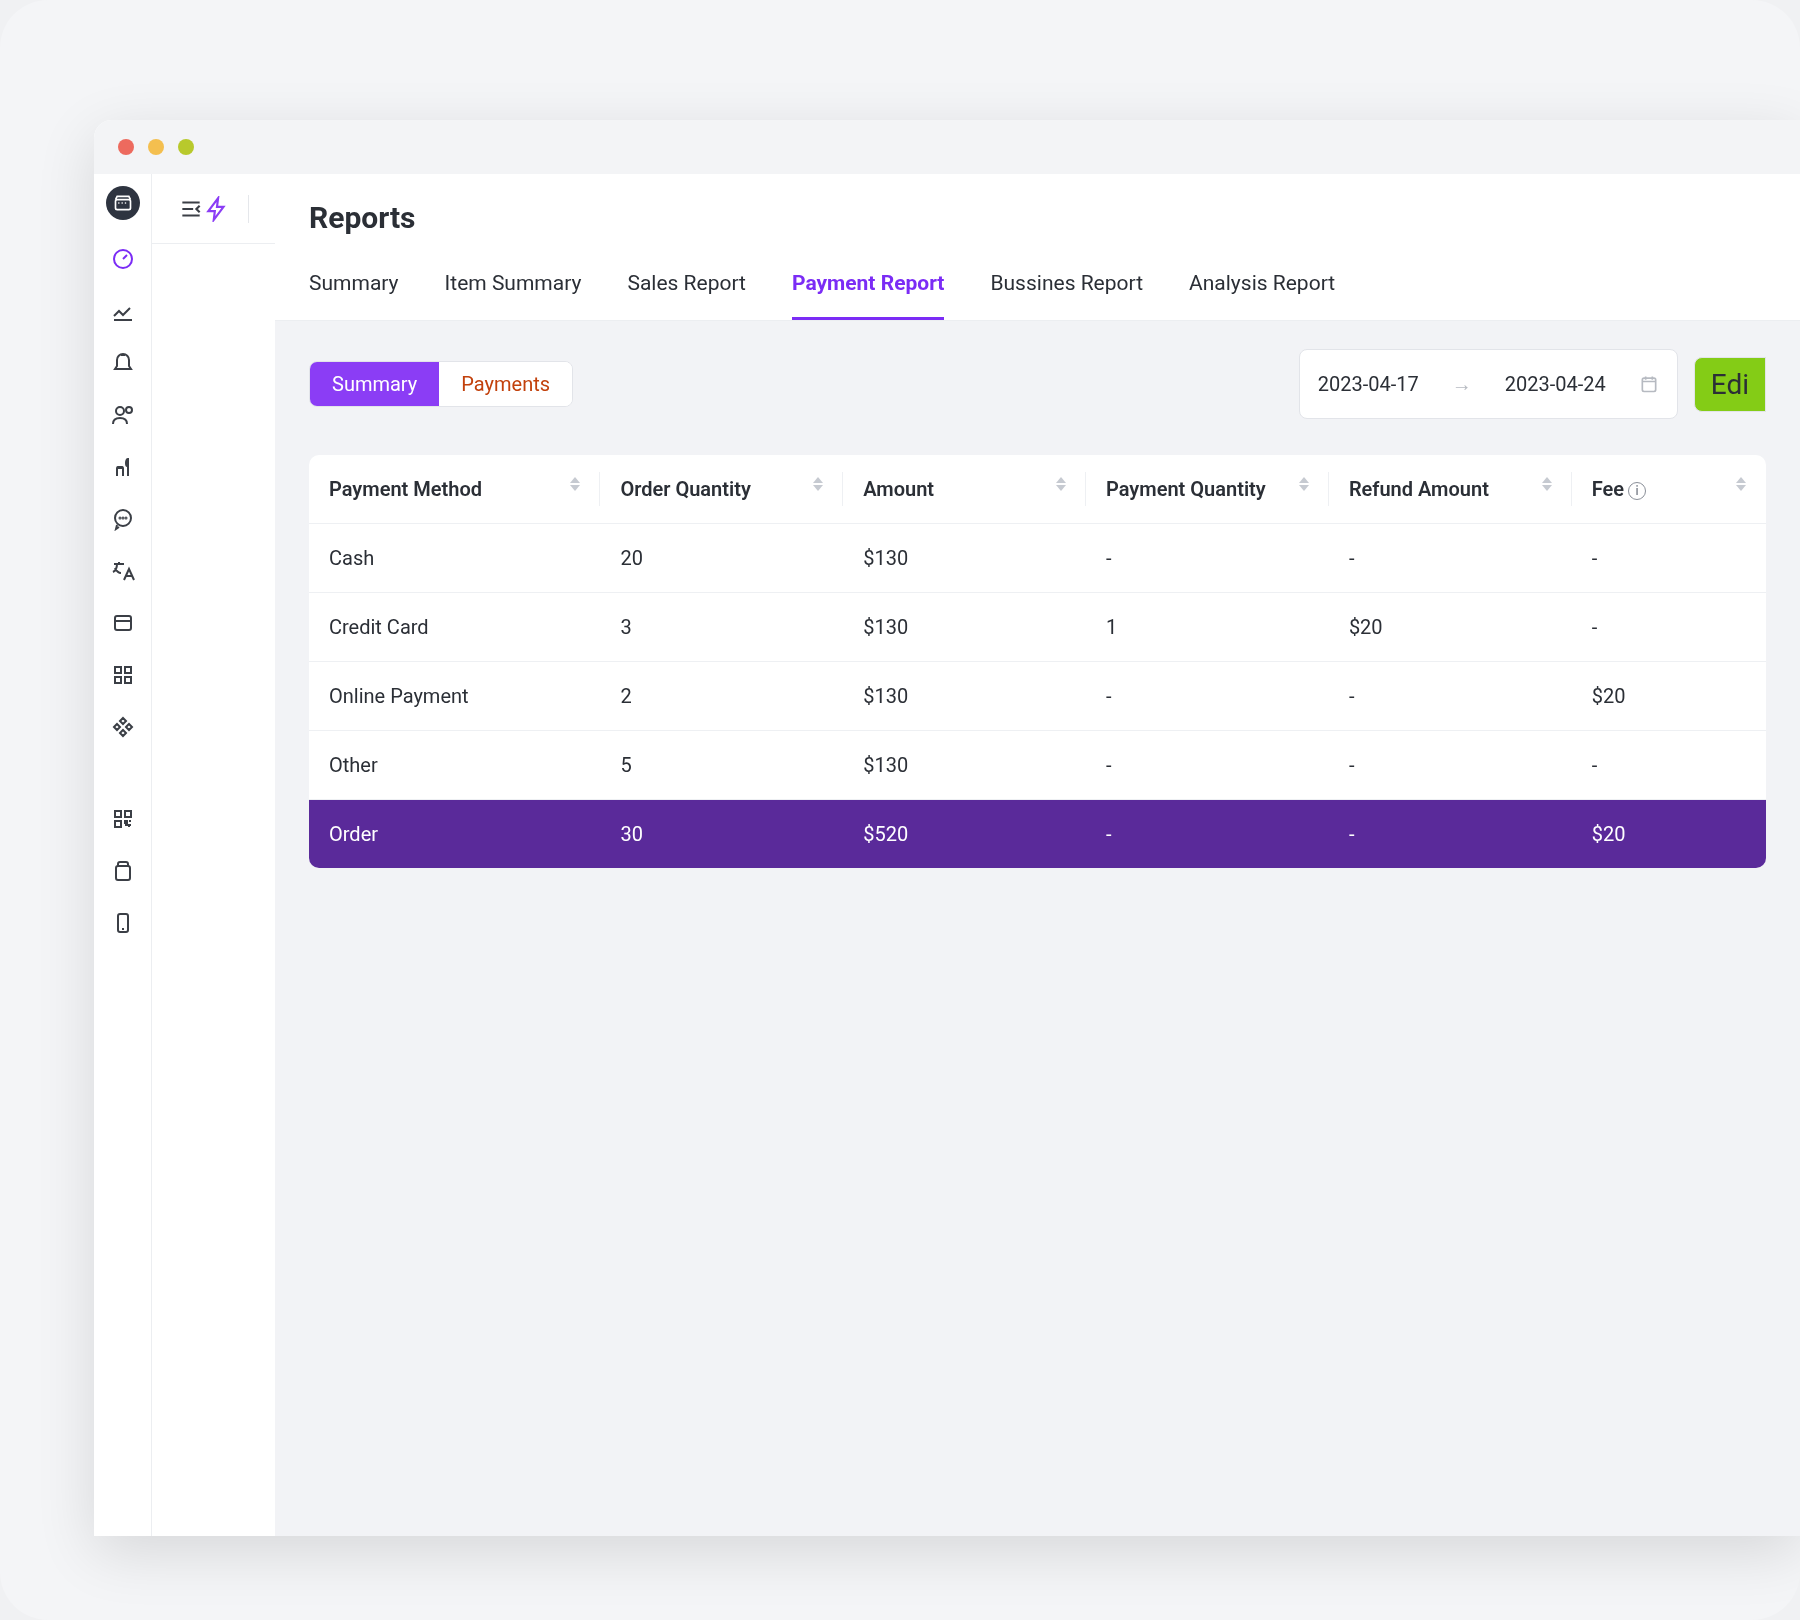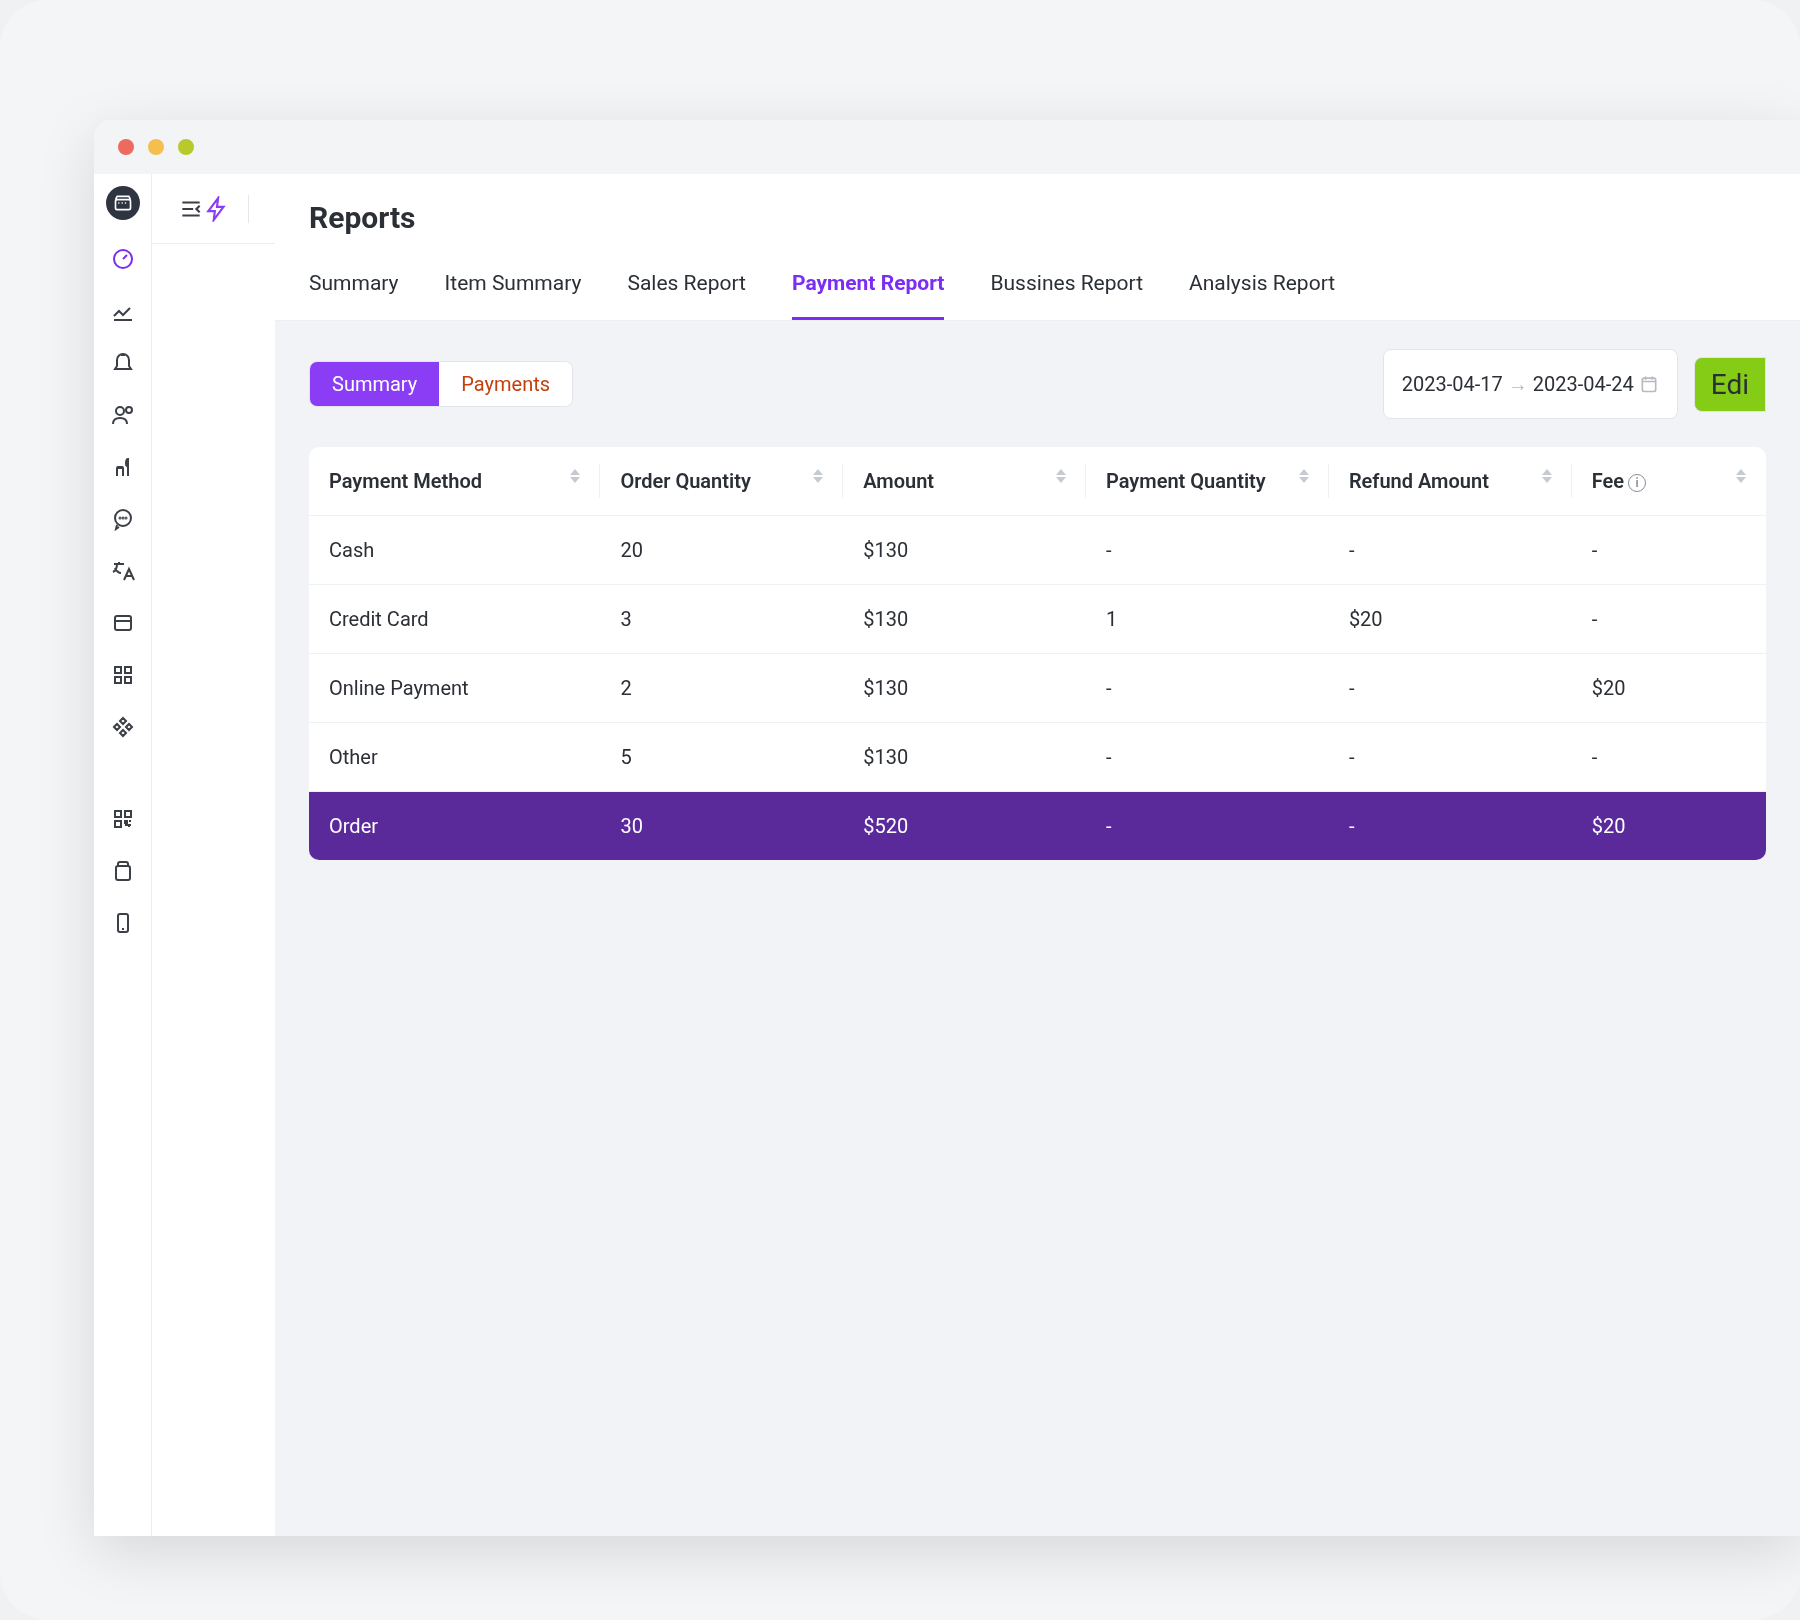--- a/index.html
+++ b/index.html
@@ -161,21 +161,21 @@
     background: #fff;
   }
   .seg-btn.active {
     background: #8b3df5;
     color: #fff;
   }
   .spacer { flex: 1; }
   .daterange {
     display: inline-flex;
     align-items: center;
-    gap: 5px;
+    gap: 33px;
     background: #fff;
     border: 1px solid #e2e4e9;
     border-radius: 8px;
     padding: 22px 18px;
     font-size: 20px;
     color: #2b2f36;
   }
   .dr-sep { color: #b6bac1; }
   .cal-icon { color: #b6bac1; width: 20px; height: 20px; }
   .edit-btn {
@@ -183,21 +183,21 @@
     border: 1px solid #e2e4e9;
     border-radius: 8px 0 0 8px;
     padding: 10px 16px;
     font-size: 28px;
     color: #2b2f36;
     cursor: pointer;
   }
 
   
   .table-wrap {
-    margin: 4px 34px;
+    margin: 12px 34px;
     background: #fff;
     border-radius: 10px;
     overflow: hidden;
   }
   table {
     width: 100%;
     border-collapse: collapse;
     table-layout: fixed;
   }
   th, td {

